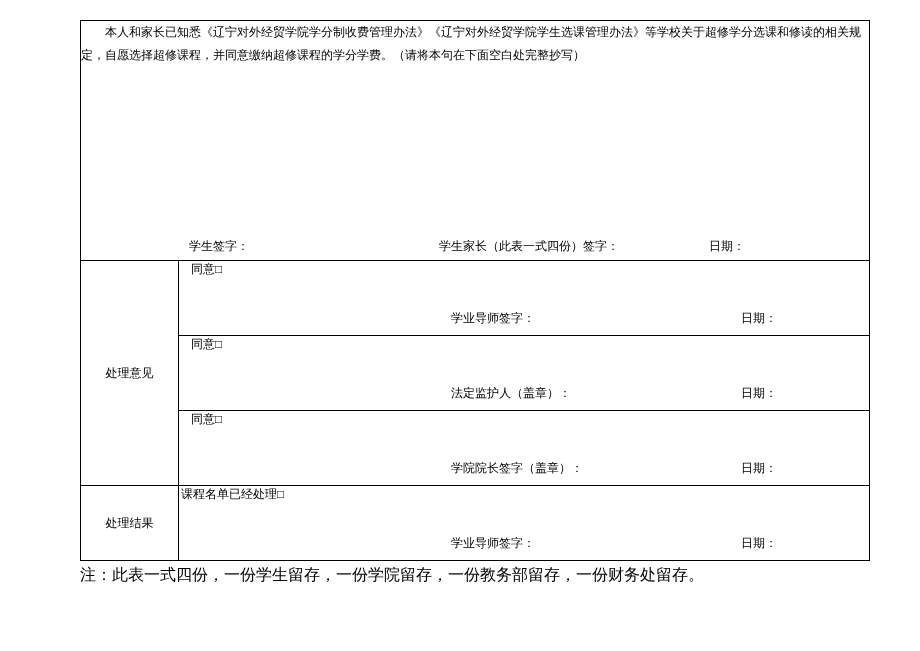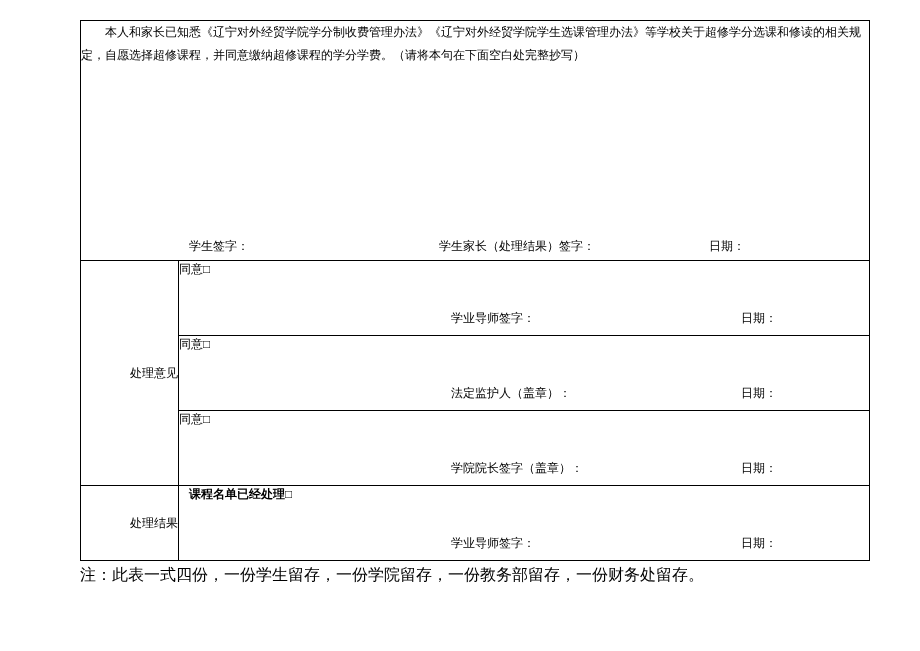--- a/index.html
+++ b/index.html
@@ -46,30 +46,30 @@
       margin-left: 90px;
       width: 250px;
     }
     .sig-guardian {
       width: 270px;
     }
     .sig-date {
     }
     .opinion-label {
       width: 98px;
-      text-align: right;
+      text-align: center;
       vertical-align: middle !important;
     }
     .approval-cell {
       height: 75px;
       position: relative;
       padding: 8px 12px;
     }
     .agree-text {
-      margin-left: 0;
+      margin-left: 12px;
     }
     .approval-sig-line {
       position: absolute;
       bottom: 8px;
       left: 0;
       right: 13px;
       padding: 0 12px;
       display: flex;
     }
     .approval-sig-left {
@@ -77,40 +77,39 @@
       width: 290px;
     }
     .approval-sig-right {
     }
     .result-cell {
       height: 75px;
       position: relative;
       padding: 8px 12px;
     }
     .processed-text {
-      margin-left: 10px;
-      font-weight: bold;
+      margin-left: 2px;
     }
     .footnote {
       margin-left: 60px;
       margin-top: 4px;
       font-size: 16px;
     }
   </style>
 </head>
 <body>
 
 <table class="form-table">
   <tbody>
       <tr>
     <td colspan="2" class="declaration-cell">
       <div class="declaration-text">本人和家长已知悉《辽宁对外经贸学院学分制收费管理办法》《辽宁对外经贸学院学生选课管理办法》等学校关于超修学分选课和修读的相关规定，自愿选择超修课程，并同意缴纳超修课程的学分学费。（请将本句在下面空白处完整抄写）</div>
       <div class="sig-line-bottom">
         <span class="sig-student">学生签字：</span>
-        <span class="sig-guardian">学生家长（处理结果）签字：</span>
+        <span class="sig-guardian">学生家长（此表一式四份）签字：</span>
         <span class="sig-date">日期：</span>
       </div>
     </td>
   </tr>
   <tr>
     <td rowspan="3" class="opinion-label">
       <span>处理意见</span>
     </td>
     <td class="approval-cell">
       <div class="agree-text"><span>同意□</span></div>

